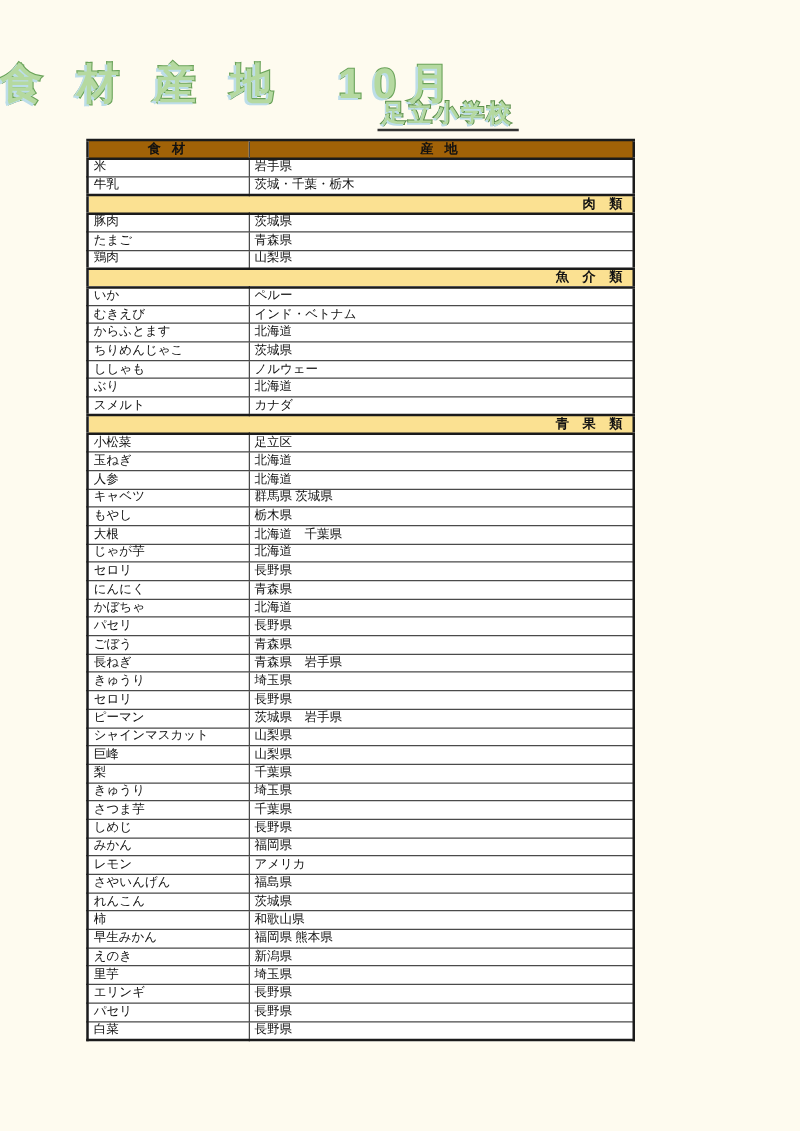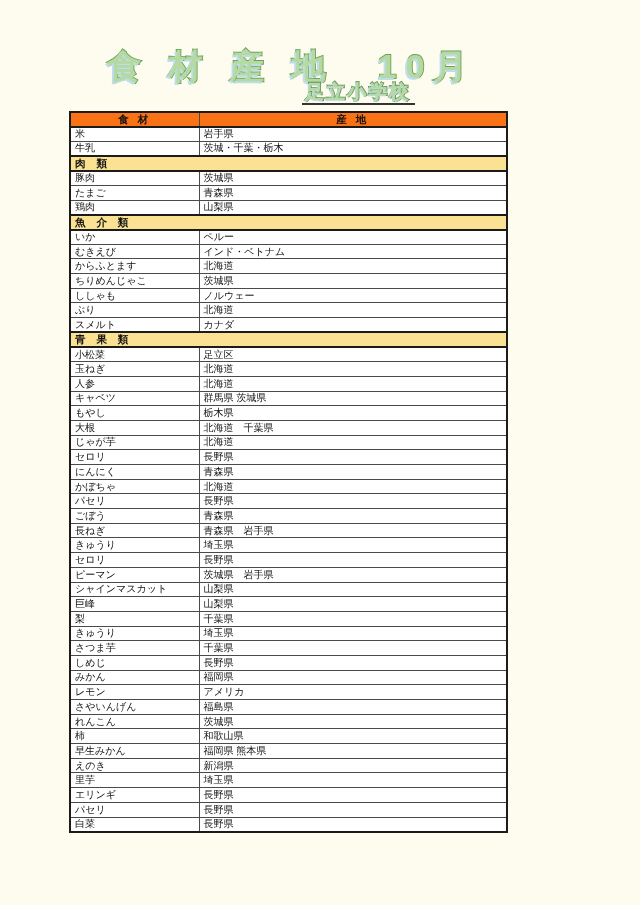--- a/index.html
+++ b/index.html
@@ -16,21 +16,20 @@
     width: 640px;
     height: 905px;
     position: relative;
   }
   .title {
     margin: 0;
     position: absolute;
     top: 44px;
     left: 0;
     width: 584px;            
-    text-align: center;
     font-size: 34px;
     font-weight: bold;
     letter-spacing: 9px;
     color: #B5D9A0;
     -webkit-text-stroke: 1.8px #6BA35A;
     paint-order: stroke fill;
     text-shadow: -2px 2px 0 #BCDDE9;
     white-space: nowrap;
   }
   .subtitle-row {
@@ -71,32 +70,32 @@
     border: 1px solid #4A4A4A;
     height: 14.7px;
     padding: 0 4px;
     font-size: 10px;
     line-height: 1;
     color: #111111;
     overflow: hidden;
     white-space: nowrap;
   }
   .food-table thead th {
-    background: #f97316;
+    background: #a16207;
     font-weight: bold;
     text-align: center;
     letter-spacing: 3px;
     border-top: 2.5px solid #1B1B1B;
     border-bottom: 2px solid #1B1B1B;
     font-size: 10.5px;
   }
   .food-table .section-row td {
     background: #FBE192;
     font-weight: bold;
-    text-align: left;
+    text-align: right;
     letter-spacing: 4px;
     border-top: 2px solid #1B1B1B;
     border-bottom: 2px solid #1B1B1B;
     font-size: 10.5px;
   }
   .food-table .data-row td {
     background: #FFFFFF;
     text-align: left;
   }
 </style>

